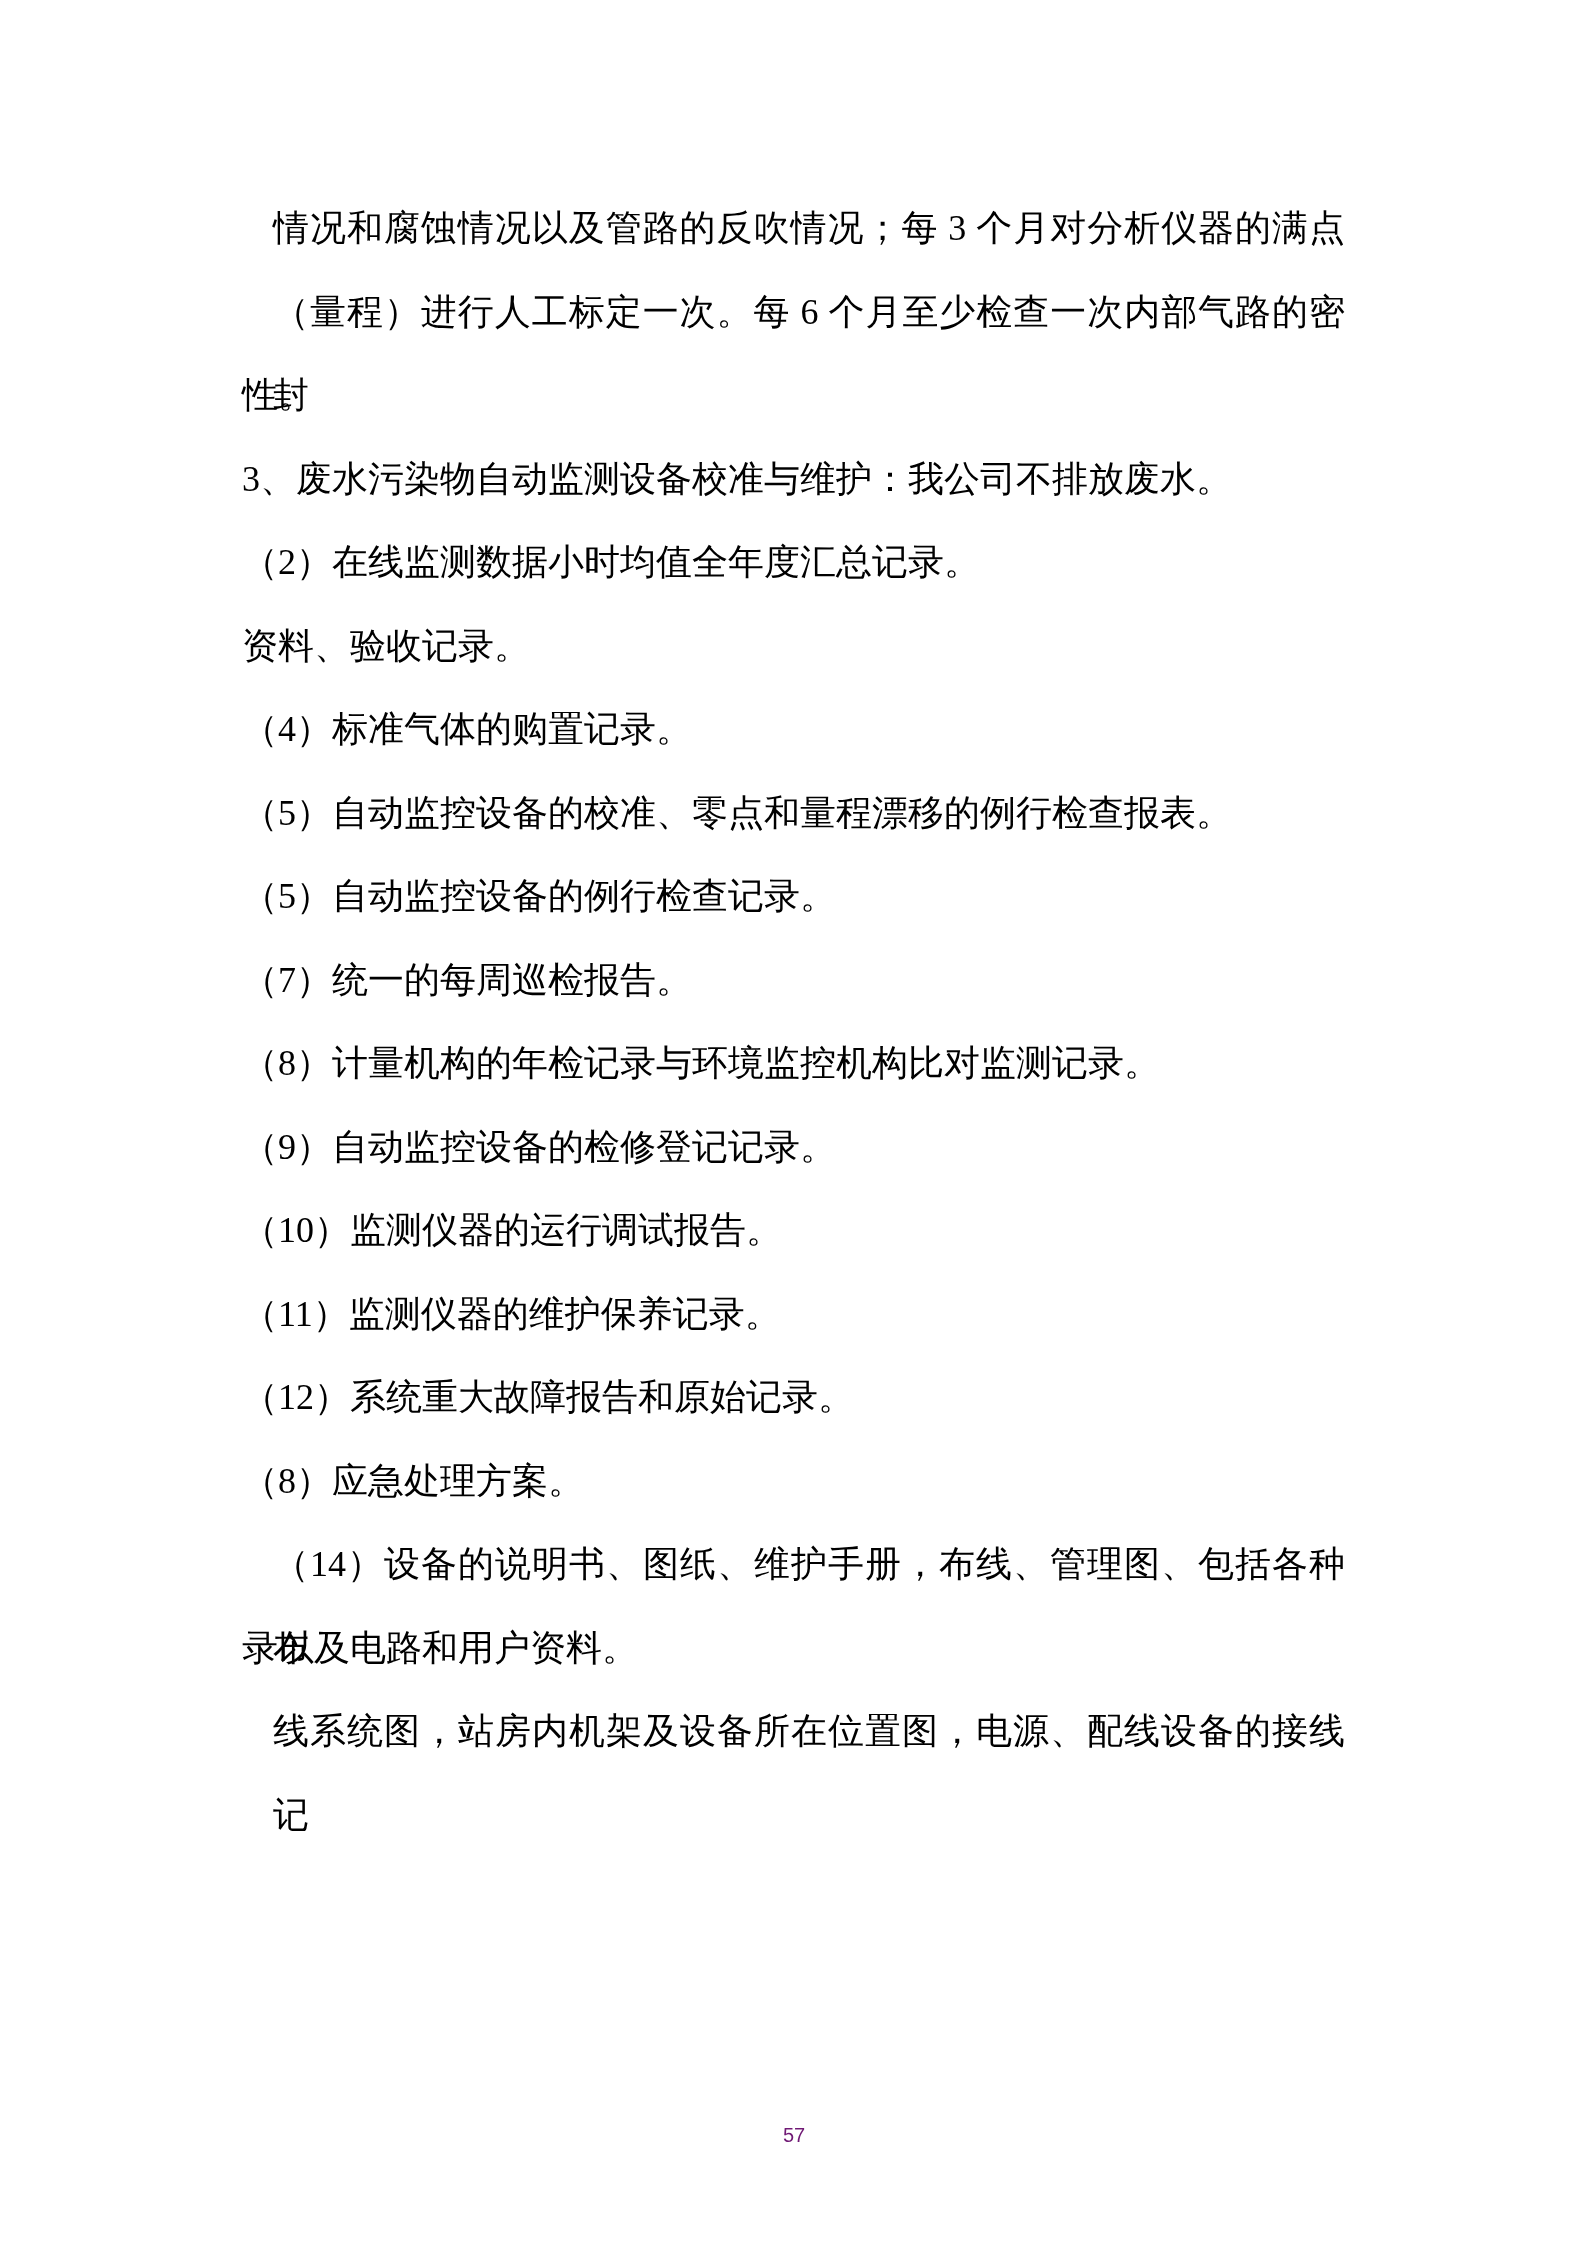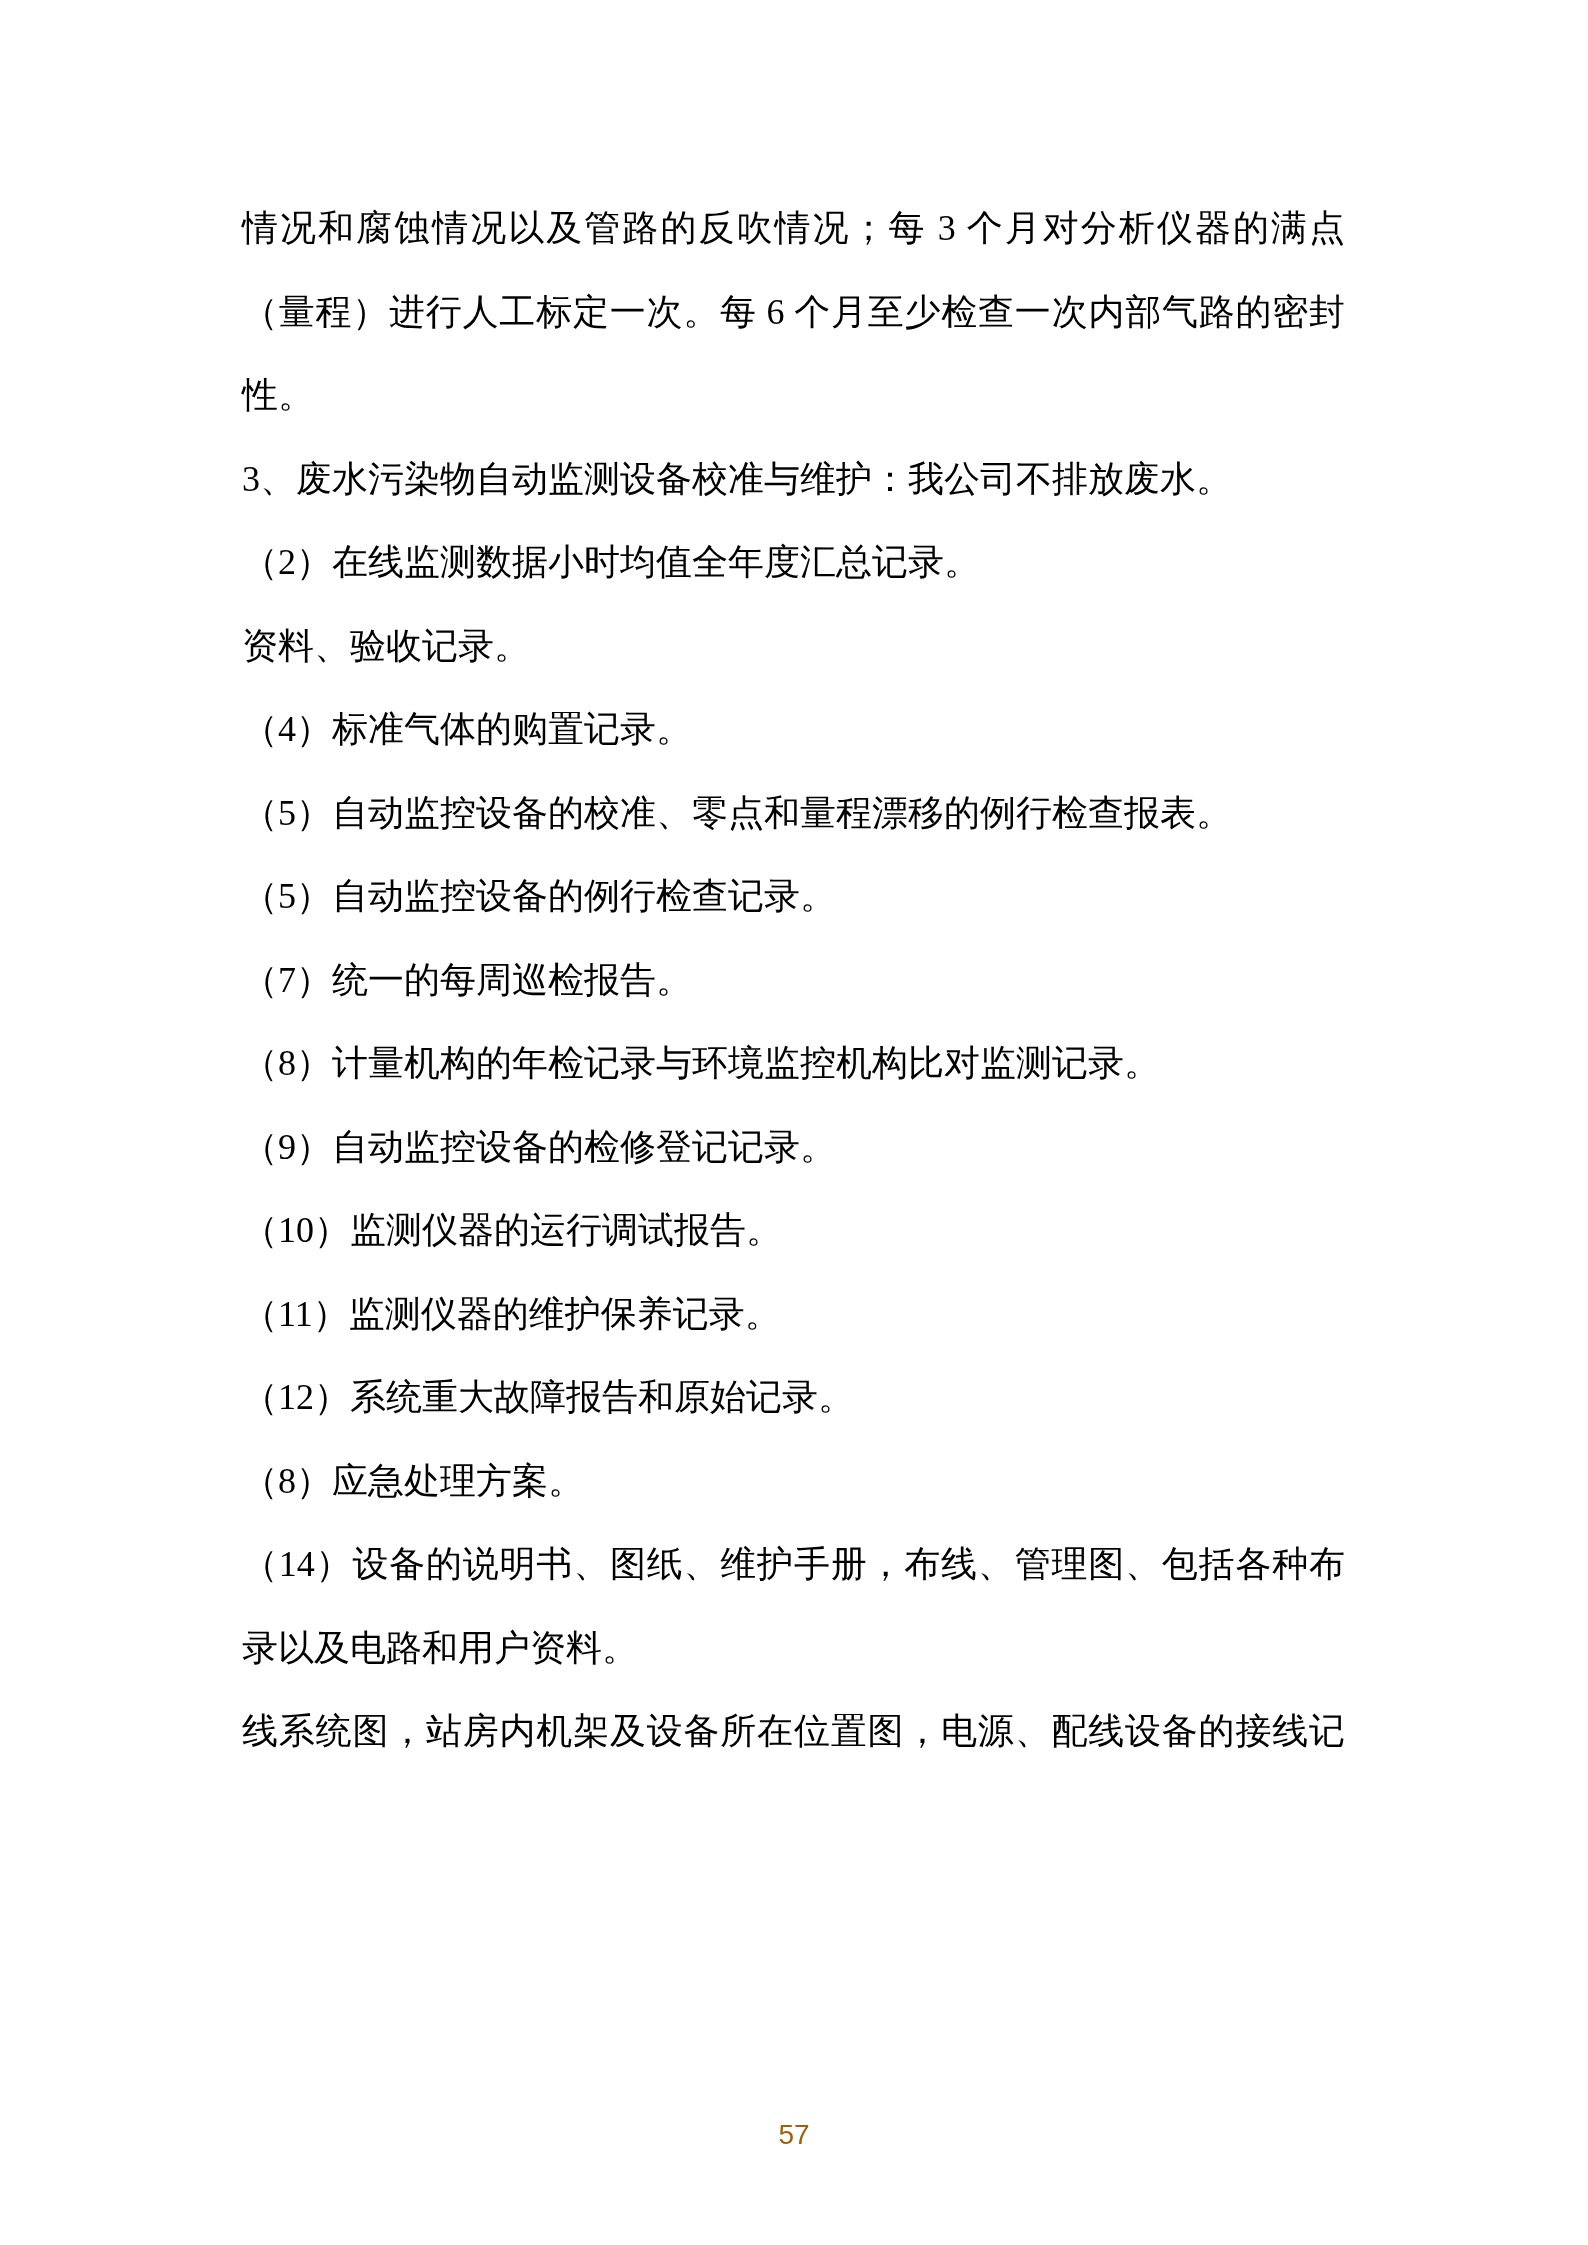--- a/index.html
+++ b/index.html
@@ -26,32 +26,33 @@
     height: 83.5px;
     line-height: 83.5px;
     font-size: 36px;
     white-space: pre;
     text-align: left;
   }
   .line.justify {
     white-space: normal;
     text-align: justify;
     text-align-last: justify;
+    margin-left: 31px;
   }
   .page-number {
     position: absolute;
     left: 0;
     top: 2118px;
     width: 100%;
     height: 34px;
     line-height: 34px;
     text-align: center;
-    font-size: 28px;
+    font-size: 20px;
     font-family: "Liberation Sans", "DejaVu Sans", sans-serif;
-    color: #a16207;
+    color: #701a75;
   }
 </style>
 </head>
 <body>
 
 <div class="page">
   <div class="content">
     <div class="line justify">情况和腐蚀情况以及管路的反吹情况；每 3 个月对分析仪器的满点</div>
     <div class="line justify">（量程）进行人工标定一次。每 6 个月至少检查一次内部气路的密封</div>
     <div class="line">性。</div>

